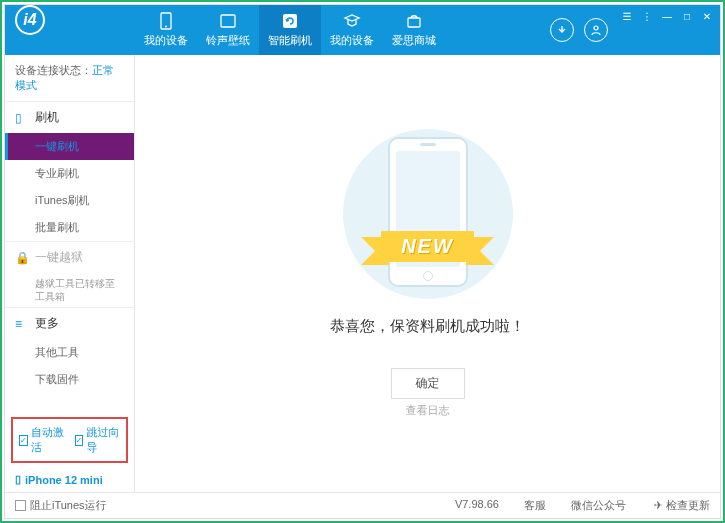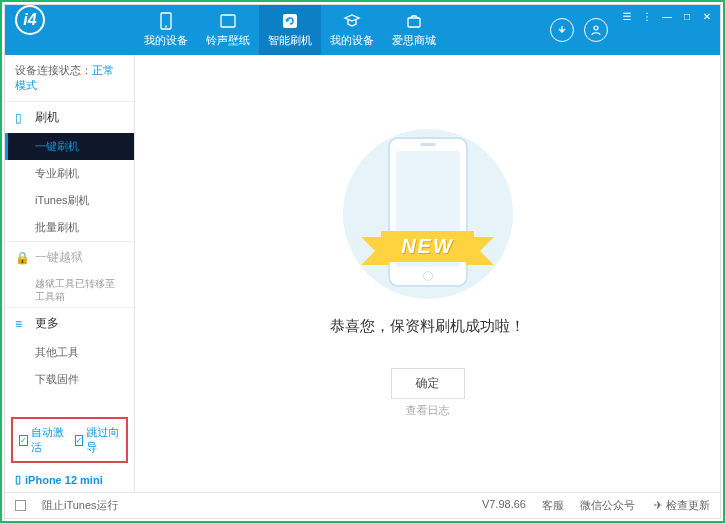--- a/index.html
+++ b/index.html
@@ -23,21 +23,21 @@
 .sidebar{width:130px;border-right:1px solid #e5e5e5;display:flex;flex-direction:column;font-size:12px;color:#555;}
 .status-row{padding:8px 10px;font-size:11px;color:#666;}
 .status-val{color:#1296db;}
 .side-section{border-top:1px solid #eee;}
 .side-header{display:flex;align-items:center;padding:7px 10px;color:#333;cursor:pointer;}
 .side-header .ic{width:14px;margin-right:6px;color:#1296db;}
 .side-header.locked .ic{color:#bbb;}
 .side-header.locked{color:#aaa;}
 .sub-items{}
 .sub-item{padding:6px 10px 6px 30px;cursor:pointer;color:#666;font-size:11px;}
-.sub-item.active{background:#0f172a;color:#1296db;border-left:3px solid #1296db;padding-left:27px;}
+.sub-item.active{background:#701a75;color:#1296db;border-left:3px solid #1296db;padding-left:27px;}
 .sub-note{padding:4px 10px 4px 30px;color:#999;font-size:10px;line-height:1.3;}
 .checkbox-row{border:2px solid #d94a4a;margin:4px 6px;padding:6px 6px;display:flex;gap:10px;font-size:11px;}
 .chk{display:flex;align-items:center;gap:3px;color:#1296db;cursor:pointer;}
 .chk-box{width:11px;height:11px;border:1px solid #1296db;display:flex;align-items:center;justify-content:center;font-size:8px;color:#1296db;}
 .device-block{padding:6px 10px;font-size:11px;}
 .device-name{color:#1296db;font-weight:bold;display:flex;align-items:center;gap:4px;}
 .main{flex:1;display:flex;flex-direction:column;align-items:center;justify-content:center;position:relative;}
 .illus{position:relative;width:200px;height:170px;}
 .circle-bg{width:170px;height:170px;border-radius:50%;background:#e6f3f9;position:absolute;left:15px;top:0;}
 .phone{width:80px;height:150px;background:#fff;border:2px solid #cde4f0;border-radius:10px;position:absolute;left:60px;top:8px;}
@@ -46,23 +46,23 @@
 .phone-speaker{position:absolute;top:4px;left:50%;transform:translateX(-50%);width:16px;height:3px;background:#cde4f0;border-radius:2px;}
 .ribbon{position:absolute;bottom:32px;left:0;right:0;height:42px;display:flex;align-items:center;justify-content:center;}
 .ribbon-body{background:#ffd23f;color:#fff;font-weight:900;font-size:20px;letter-spacing:2px;padding:4px 20px;position:relative;font-style:italic;text-shadow:1px 1px 0 #e0a800;}
 .ribbon-body:before,.ribbon-body:after{content:"";position:absolute;top:6px;width:0;height:0;border:14px solid #ffd23f;}
 .ribbon-body:before{left:-20px;border-left-color:transparent;}
 .ribbon-body:after{right:-20px;border-right-color:transparent;}
 .success-text{font-size:15px;color:#333;margin-top:18px;}
 .ok-btn{margin-top:32px;border:1px solid #ddd;background:#fff;padding:6px 24px;font-size:12px;color:#555;cursor:pointer;}
 .log-link{margin-top:4px;font-size:11px;color:#aaa;cursor:pointer;}
 .footer{height:26px;border-top:1px solid #e5e5e5;display:flex;align-items:center;padding:0 10px;font-size:11px;color:#666;}
-.footer-left{display:flex;align-items:center;gap:16px;cursor:pointer;}
+.footer-left{display:flex;align-items:center;gap:4px;cursor:pointer;}
 .footer-chk{width:11px;height:11px;border:1px solid #999;}
-.footer-right{margin-left:auto;display:flex;gap:16px;}
+.footer-right{margin-left:auto;display:flex;gap:25px;}
 .footer-link{cursor:pointer;text-align:right;}
 .plane{width:12px;height:12px;display:inline-block;}
 svg{display:block;}
 </style>
 </head>
 <body>
 
 <div class="outer">
 <div class="window">
 

